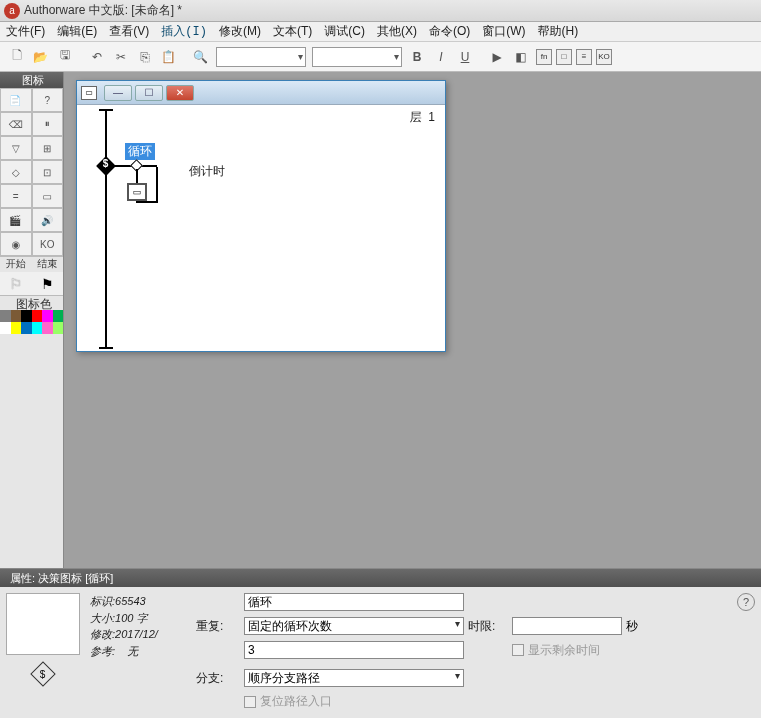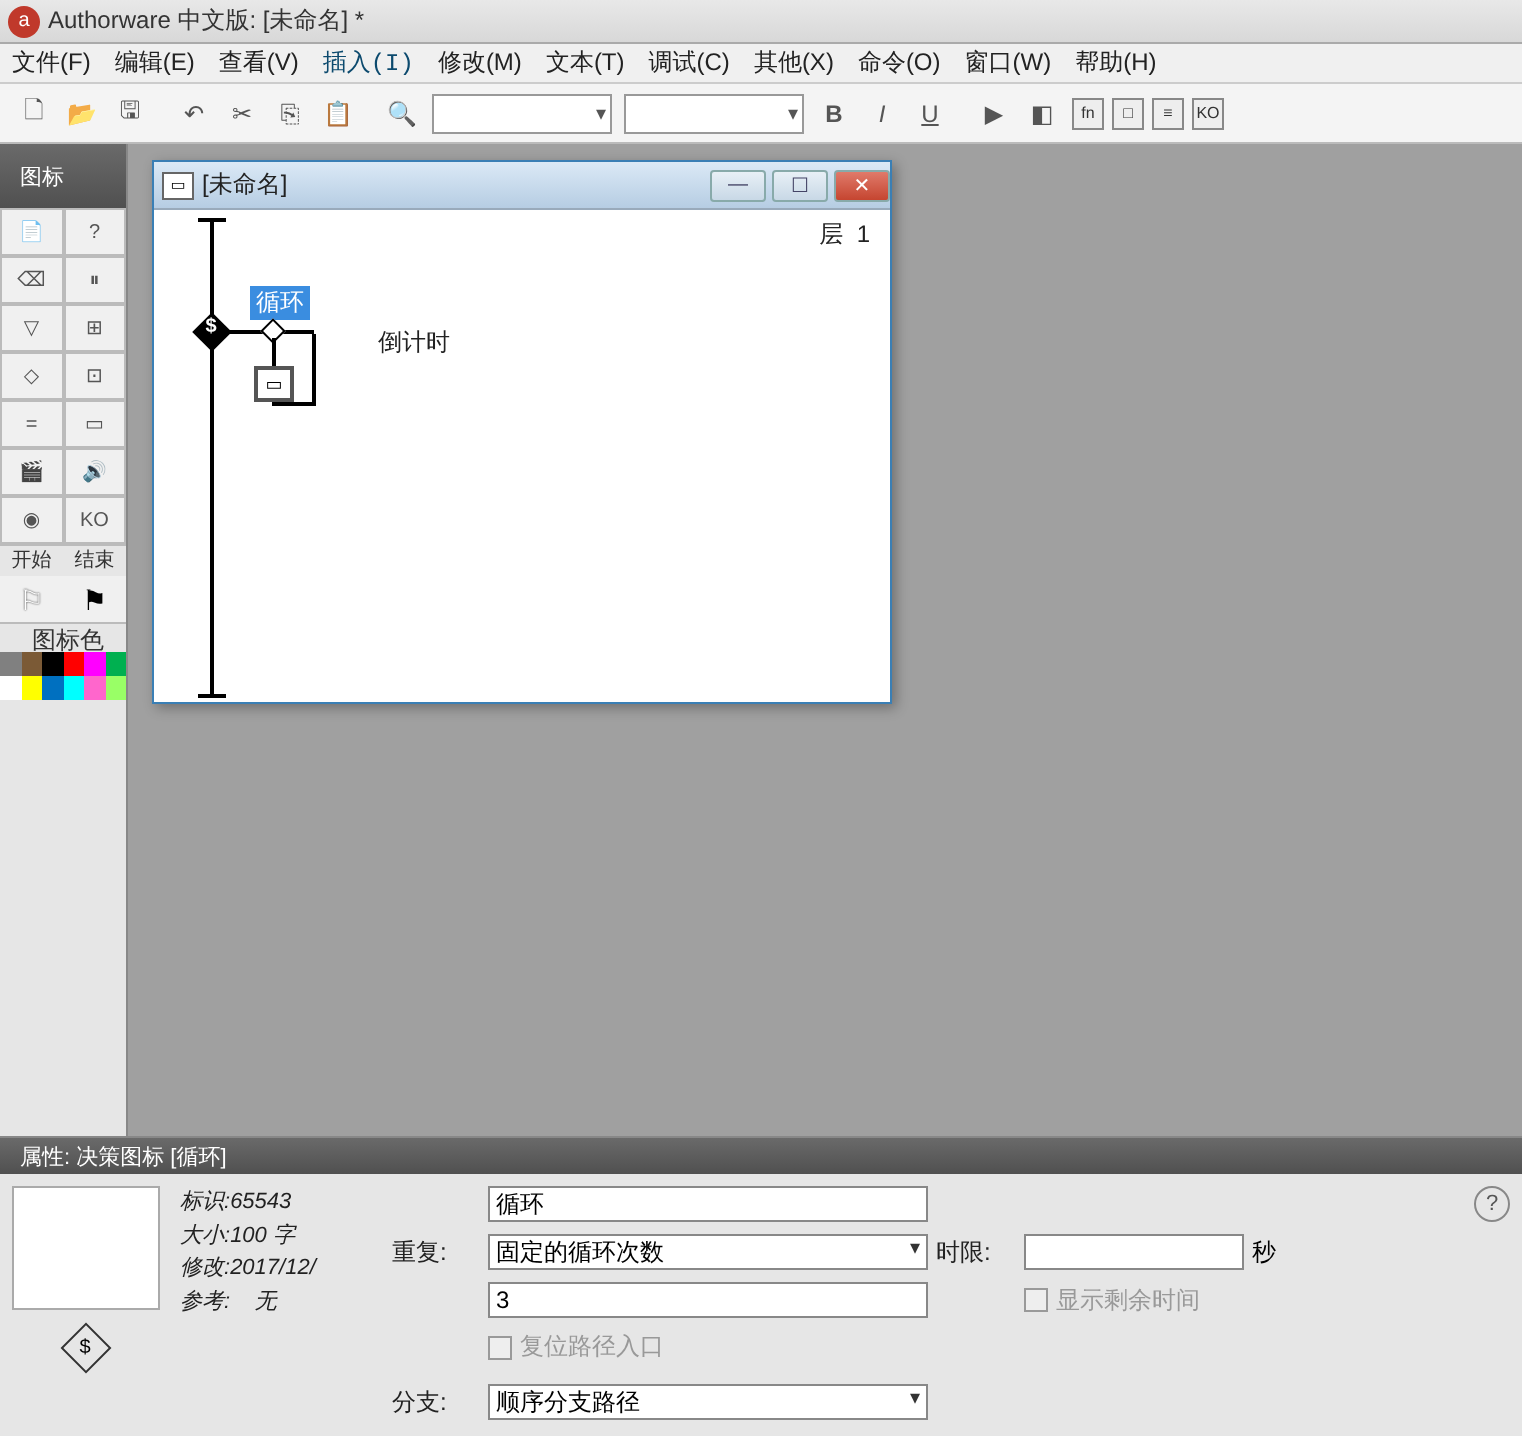--- a/index.html
+++ b/index.html
@@ -16,21 +16,21 @@
   .toolbar { height: 30px; background: #f4f4f4; display: flex; align-items: center; padding-left: 6px; border-bottom: 1px solid #bbb; gap: 2px; }
   .toolbar .tbtn { width: 22px; height: 22px; display: flex; align-items: center; justify-content: center; color: #555; cursor: default; }
   .toolbar .sep { width: 6px; }
   .toolbar .combo { width: 90px; height: 20px; border: 1px solid #999; background: #fff; display: flex; align-items: center; justify-content: flex-end; padding-right: 2px; margin: 0 2px; }
   .toolbar .combo::after { content: "▾"; font-size: 10px; color: #555; }
   .toolbar .mini { width: 16px; height: 16px; border: 1px solid #888; background: #eee; display:flex;align-items:center;justify-content:center;font-size:8px;color:#333;margin-left:2px;}
   
   .workspace { position: relative; height: 496px; background: #a0a0a0; display: flex; }
   
   .icon-panel { width: 64px; background: #e6e6e6; border-right: 1px solid #888; display: flex; flex-direction: column; }
-  .icon-panel .hdr { height: 32px; background: linear-gradient(#6a6a6a,#505050); color: #fff; font-size: 11px; display: flex; align-items: center; padding-left: 10px; }
+  .icon-panel .hdr { height: 16px; background: linear-gradient(#6a6a6a,#505050); color: #fff; font-size: 11px; display: flex; align-items: center; padding-left: 22px; }
   .icon-grid { display: grid; grid-template-columns: 1fr 1fr; }
   .icon-cell { height: 24px; border: 1px solid #bbb; background: #f0f0f0; display: flex; align-items: center; justify-content: center; font-size: 10px; color: #555; }
   .start-end { height: 16px; font-size: 10px; color: #333; display: flex; justify-content: space-around; background: #e6e6e6; border-top:1px solid #bbb;}
   .flags { height: 24px; border-bottom:1px solid #bbb; display:flex; align-items:center; justify-content:space-around; background:#f0f0f0;}
   .flags span { font-size: 14px; }
   .color-hdr { height: 14px; font-size: 12px; color: #333; padding-left: 16px; background:#e6e6e6;}
   .color-grid { display: grid; grid-template-columns: repeat(6, 1fr); }
   .color-cell { height: 12px; }
   
   .canvas-area { flex: 1; position: relative; background: #a0a0a0; }
@@ -167,21 +167,20 @@
       <div class="color-cell" style="background:#0ff"></div>
       <div class="color-cell" style="background:#f6c"></div>
       <div class="color-cell" style="background:#9f6"></div>
     </div>
   </div>
 
   <div class="canvas-area">
     <div class="flow-window">
       <div class="flow-title">
         <div class="ic">▭</div>
-        <span class="name">[未命名]</span>
         <div class="wbtn">—</div>
         <div class="wbtn">☐</div>
         <div class="wbtn close">✕</div>
       </div>
       <div class="flow-body">
         <div class="layer-lbl">
           <span>层</span>&nbsp;&nbsp;<span>1</span>
         </div>
         <div class="flowline"></div>
         <div class="diamond"></div>
@@ -235,28 +234,28 @@
       <div class="form-row">
         <label></label>
         <input type="text" style="width: 220px;" value="3">
         <div class="right-col" style="padding-left:44px">
           <div class="chk">
             <div class="box"></div>
             <span>显示剩余时间</span>
           </div>
         </div>
       </div>
+      <div class="form-row" style="margin-top:10px">
+        <label>分支:</label>
+        <div class="sel" style="width:220px">
+            <span>顺序分支路径</span>
+          </div>
+      </div>
       <div class="form-row">
         <label></label>
         <div class="chk">
           <div class="box"></div>
           <span>复位路径入口</span>
         </div>
       </div>
-      <div class="form-row" style="margin-top:10px">
-        <label>分支:</label>
-        <div class="sel" style="width:220px">
-            <span>顺序分支路径</span>
-          </div>
-      </div>
     </div>
   </div>
 </div>
 
 </body></html>

